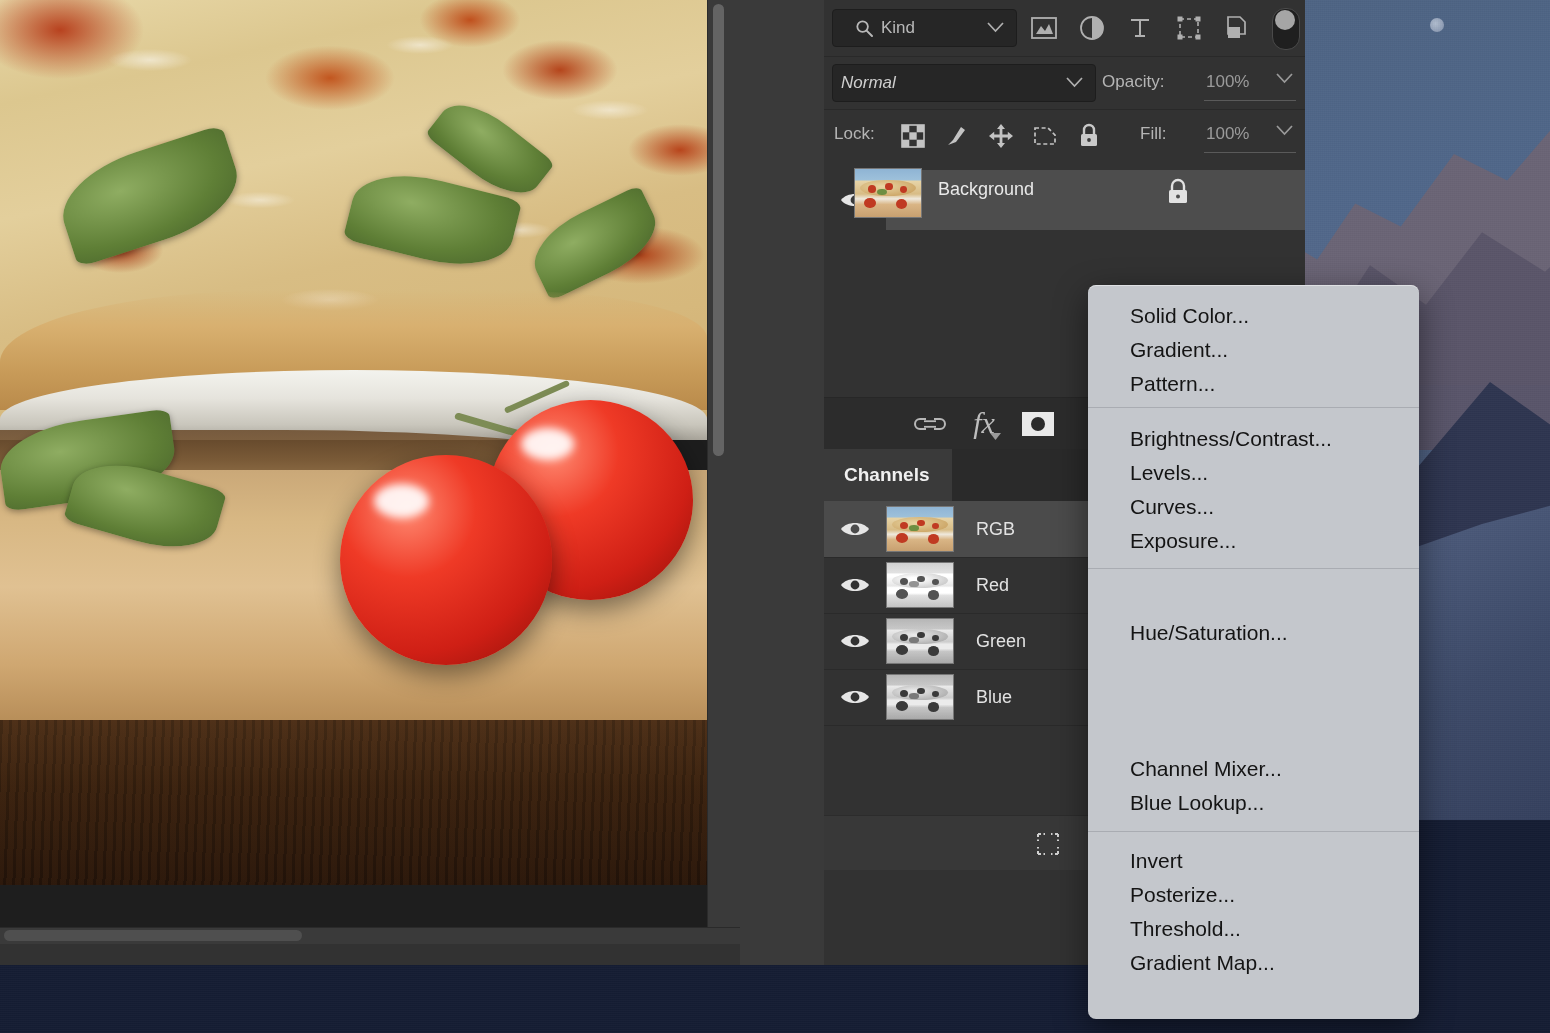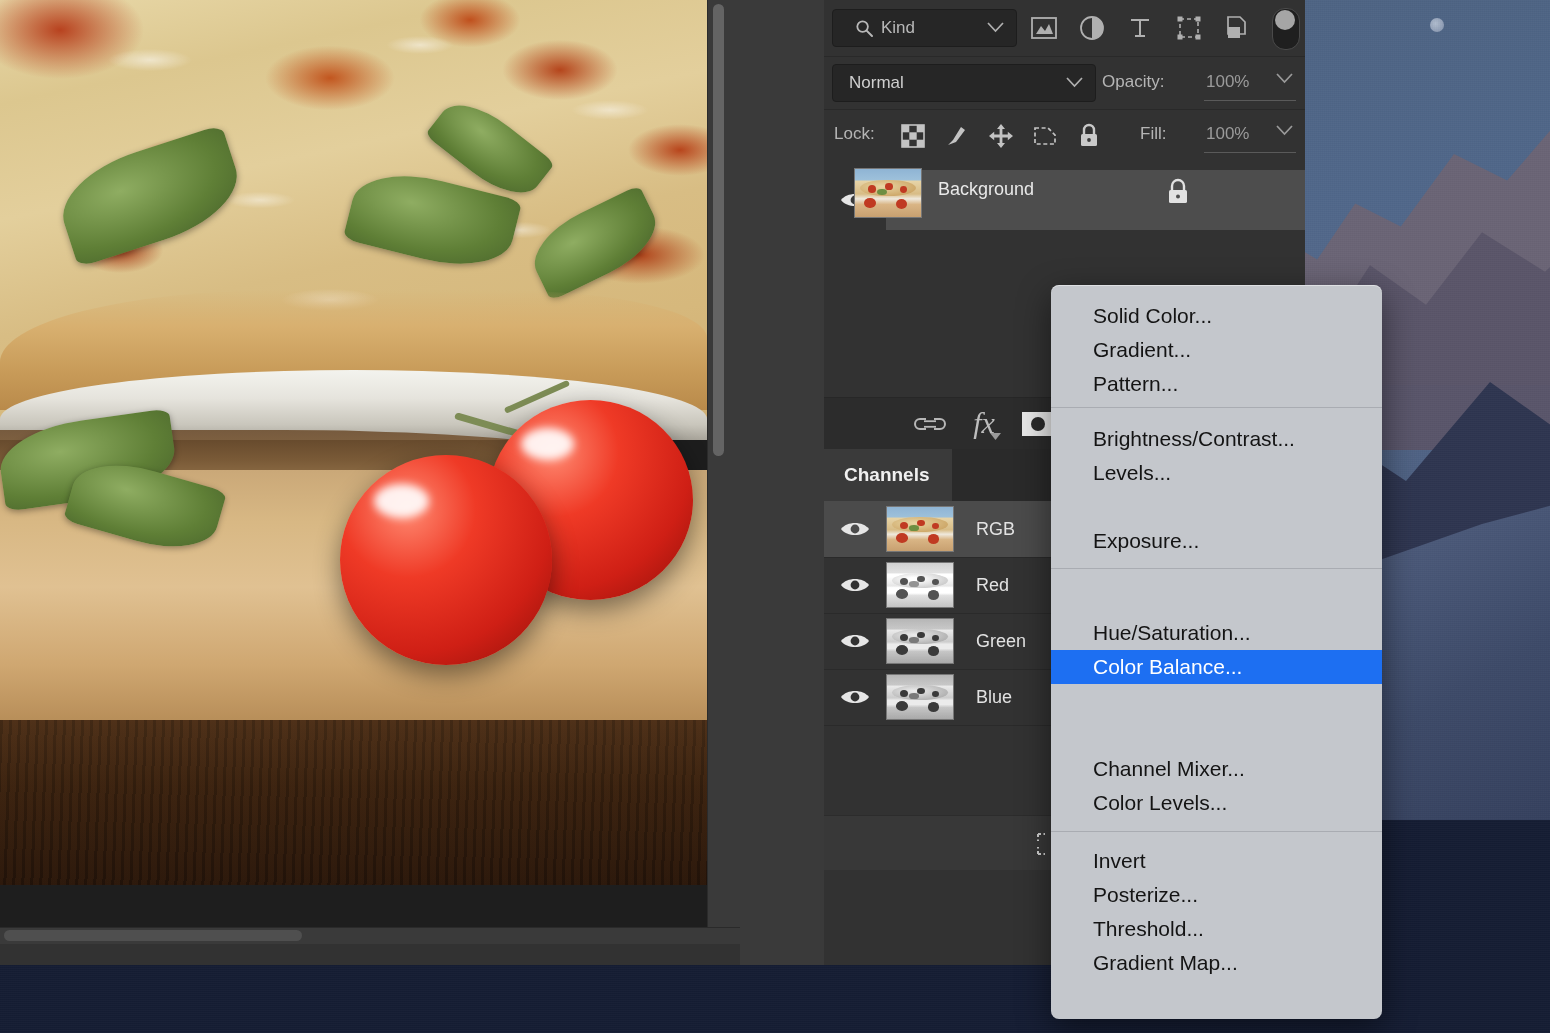--- a/index.html
+++ b/index.html
@@ -106,21 +106,21 @@
   #kind-label{color:#b8b8b8;font-size:17px;}
   #kind-caret{position:absolute;right:12px;top:11px;}
   .ficon{position:absolute;top:12px;width:32px;height:32px;display:flex;align-items:center;justify-content:center;}
   #toggle-pill{position:absolute;left:448px;top:8px;width:26px;height:40px;border-radius:13px;
     background:#1f1f1f;border:1px solid #4a4a4a;}
   #toggle-knob{position:absolute;left:451px;top:10px;width:20px;height:20px;border-radius:50%;background:#a5a5a5;}
 
   #blend-row{position:absolute;left:0;top:56px;width:481px;height:53px;border-bottom:1px solid #292929;}
   #blend-select{position:absolute;left:8px;top:8px;width:262px;height:36px;background:#262626;
     border:1px solid #1d1d1d;border-radius:4px;display:flex;align-items:center;}
-  #blend-label{margin-left:16px;color:#cfcfcf;font-size:17px;}
+  #blend-label{margin-left:8px;color:#cfcfcf;font-size:17px;font-style:italic;}
   #blend-caret{position:absolute;right:12px;top:11px;}
   #opacity-label{position:absolute;left:278px;top:16px;color:#b5b5b5;font-size:17px;}
   #opacity-value{position:absolute;left:382px;top:16px;color:#9b9b9b;font-size:17px;}
   #opacity-underline{position:absolute;left:380px;top:44px;width:92px;height:1px;background:#5a5a5a;}
   #opacity-caret{position:absolute;right:12px;top:16px;}
 
   #lock-row{position:absolute;left:0;top:109px;width:481px;height:53px;border-bottom:1px solid #292929;}
   #lock-label{position:absolute;left:10px;top:15px;color:#b5b5b5;font-size:17px;}
   .lockicon{position:absolute;top:13px;width:30px;height:28px;display:flex;align-items:center;justify-content:center;}
   #fill-label{position:absolute;left:316px;top:15px;color:#b5b5b5;font-size:17px;}
@@ -163,21 +163,21 @@
   .mini{position:absolute;inset:0;
     background:linear-gradient(180deg,#8fb4d4 0%,#9dc0da 22%,#e6d3a6 26%,#d8bc86 52%,#efe9dd 62%,#d9b585 74%,#c8a070 100%);}
   .mini .mtop{position:absolute;left:8%;top:22%;width:84%;height:34%;border-radius:50%;
     background:radial-gradient(ellipse at 40% 40%,#e9d6a4,#cda768 75%);}
   .mini .mdot{position:absolute;border-radius:50%;background:#c03a22;}
   .mini .mgreen{position:absolute;border-radius:50%;background:#6d8f42;}
   .mini.gray{filter:grayscale(1) contrast(1.25) brightness(1.12);}
   .mini.gray-dark{filter:grayscale(1) contrast(1.5) brightness(.92);}
 
   
-  #ctx-menu{position:absolute;left:1051px;top:285px;width:331px;height:734px;
+  #ctx-menu{position:absolute;left:1088px;top:285px;width:331px;height:734px;
     background:#c4c7cc;border-radius:8px;
     box-shadow:0 10px 34px rgba(0,0,0,.48),0 1px 0 rgba(255,255,255,.45) inset;
     overflow:hidden;}
   .mi{position:absolute;left:0;width:331px;height:34px;display:flex;align-items:center;
     color:#141414;font-size:21px;padding-left:42px;box-sizing:border-box;white-space:nowrap;}
   .mi.hl{background:#1d6ff2;color:#ffffff;}
   .msep{position:absolute;left:0;width:331px;height:1px;background:#a9acb2;}
 </style>
 </head>
 <body>
@@ -493,28 +493,28 @@
 
 <div id="ctx-menu">
   <div class="mi" style="top:14px">Solid Color...</div>
   <div class="mi" style="top:48px">Gradient...</div>
   <div class="mi" style="top:82px">Pattern...</div>
 
   <div class="msep" style="top:122px"></div>
 
   <div class="mi" style="top:171px">Levels...</div>
   <div class="mi" style="top:137px">Brightness/Contrast...</div>
+  <div class="mi" style="top:205px">Curves...</div>
   <div class="mi" style="top:239px">Exposure...</div>
 
   <div class="msep" style="top:283px"></div>
 
   <div class="mi" style="top:331px">Hue/Saturation...</div>
-  <div class="mi hl" style="top:365px">Color Balance...</div>
   <div class="mi" style="top:467px">Channel Mixer...</div>
-  <div class="mi" style="top:501px">Color Levels...</div>
+  <div class="mi" style="top:501px">Blue Lookup...</div>
 
   <div class="msep" style="top:546px"></div>
 
   <div class="mi" style="top:559px">Invert</div>
   <div class="mi" style="top:593px">Posterize...</div>
   <div class="mi" style="top:627px">Threshold...</div>
   <div class="mi" style="top:661px">Gradient Map...</div>
 </div>
 
 </body></html>

